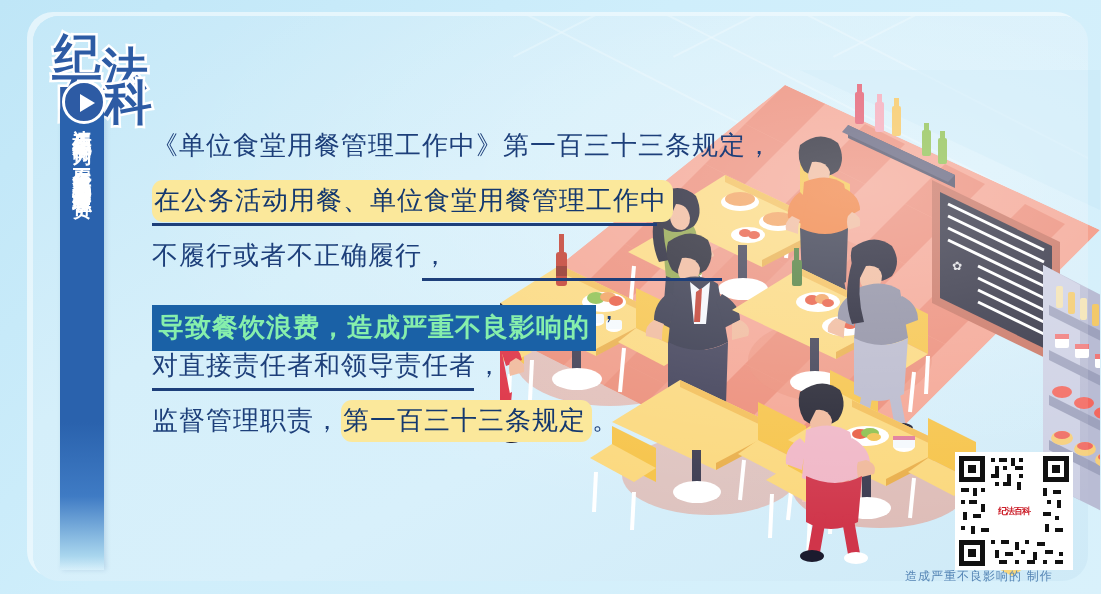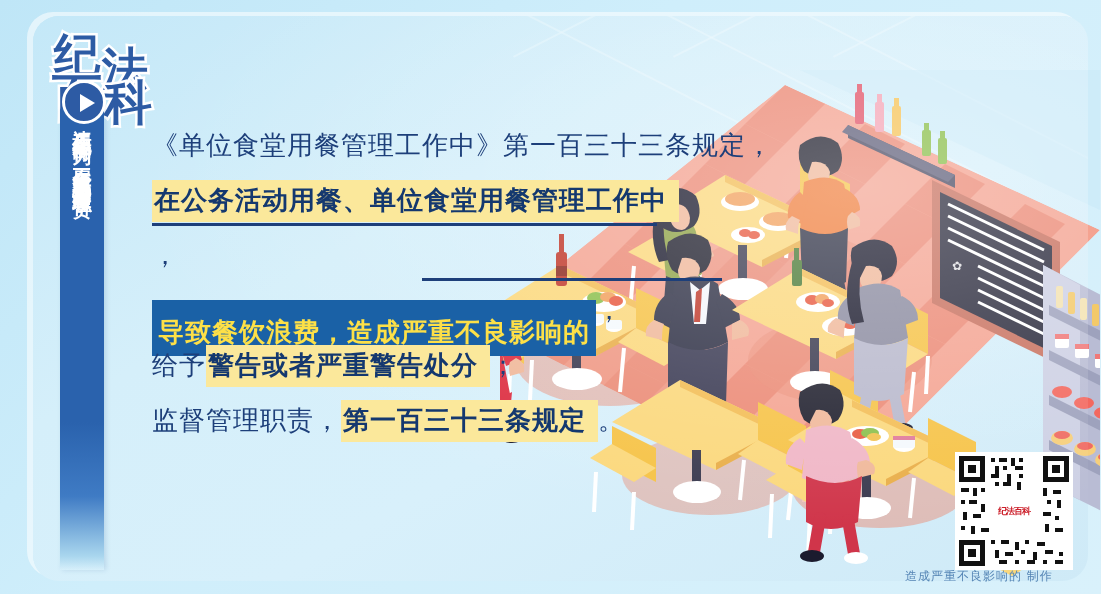--- a/index.html
+++ b/index.html
@@ -138,32 +138,33 @@
     font-family: "DejaVu Sans", "Liberation Sans", sans-serif;
     font-size: 26px;
     color: #1d3f7a;
   }
   .seg { display: inline-block; }
   .seg.plain { font-weight: 400; letter-spacing: 1px; }
 
   
   .seg.hl-yellow {
     background: #fbe89b;
-    font-weight: 700;
+    font-weight: 400;
     letter-spacing: 1px;
     color: #14386f;
-    padding: 3px 12px 4px 2px;
+    padding: 3px 6px 4px 2px;
+    border-radius: 11px;
   }
   
   .seg.hl-blue {
     background: #1a61a6;
     font-weight: 700;
     letter-spacing: 1px;
-    color: #fde047;
-    padding: 15px 6px 6px 6px;
+    color: #86efac;
+    padding: 5px 6px 6px 6px;
     margin-top: 35px;
   }
   
   .underline {
     position: absolute;
     left: 0; bottom: 2px;
     height: 3px;
     background: #1d3f7a;
   }
   .underline.u2 { width: 505px; }
@@ -676,35 +677,35 @@
     <div class="line">
       <span class="seg plain">《单位食堂用餐管理工作中》第一百三十三条规定，</span>
     </div>
 
     <div class="line">
       <span class="seg hl-yellow">在公务活动用餐、单位食堂用餐管理工作中</span>
       <span class="underline u2"></span>
     </div>
 
     <div class="line">
+      <span class="seg plain">不履行或者不正确履行</span>
       <span class="seg plain">，</span>
       <span class="underline u3"></span>
     </div>
 
     <div class="line">
       <span class="seg hl-blue">导致餐饮浪费，造成严重不良影响的</span>
       <span class="seg plain">，</span>
     </div>
 
-
     <div class="line">
-      <span class="seg plain">给予</span>
-      <span class="seg hl-yellow">警告或者严重警告处分</span>
-      <span class="seg plain">；</span>
+      <span class="seg plain">对直接责任者和领导责任者，</span>
+      <span class="underline u5"></span>
     </div>
+
 
     <div class="line">
       <span class="seg plain">监督管理职责，</span>
       <span class="seg hl-yellow">第一百三十三条规定</span>
       <span class="seg plain">。</span>
     </div>
 
   </div>
 
   <div class="qr">

